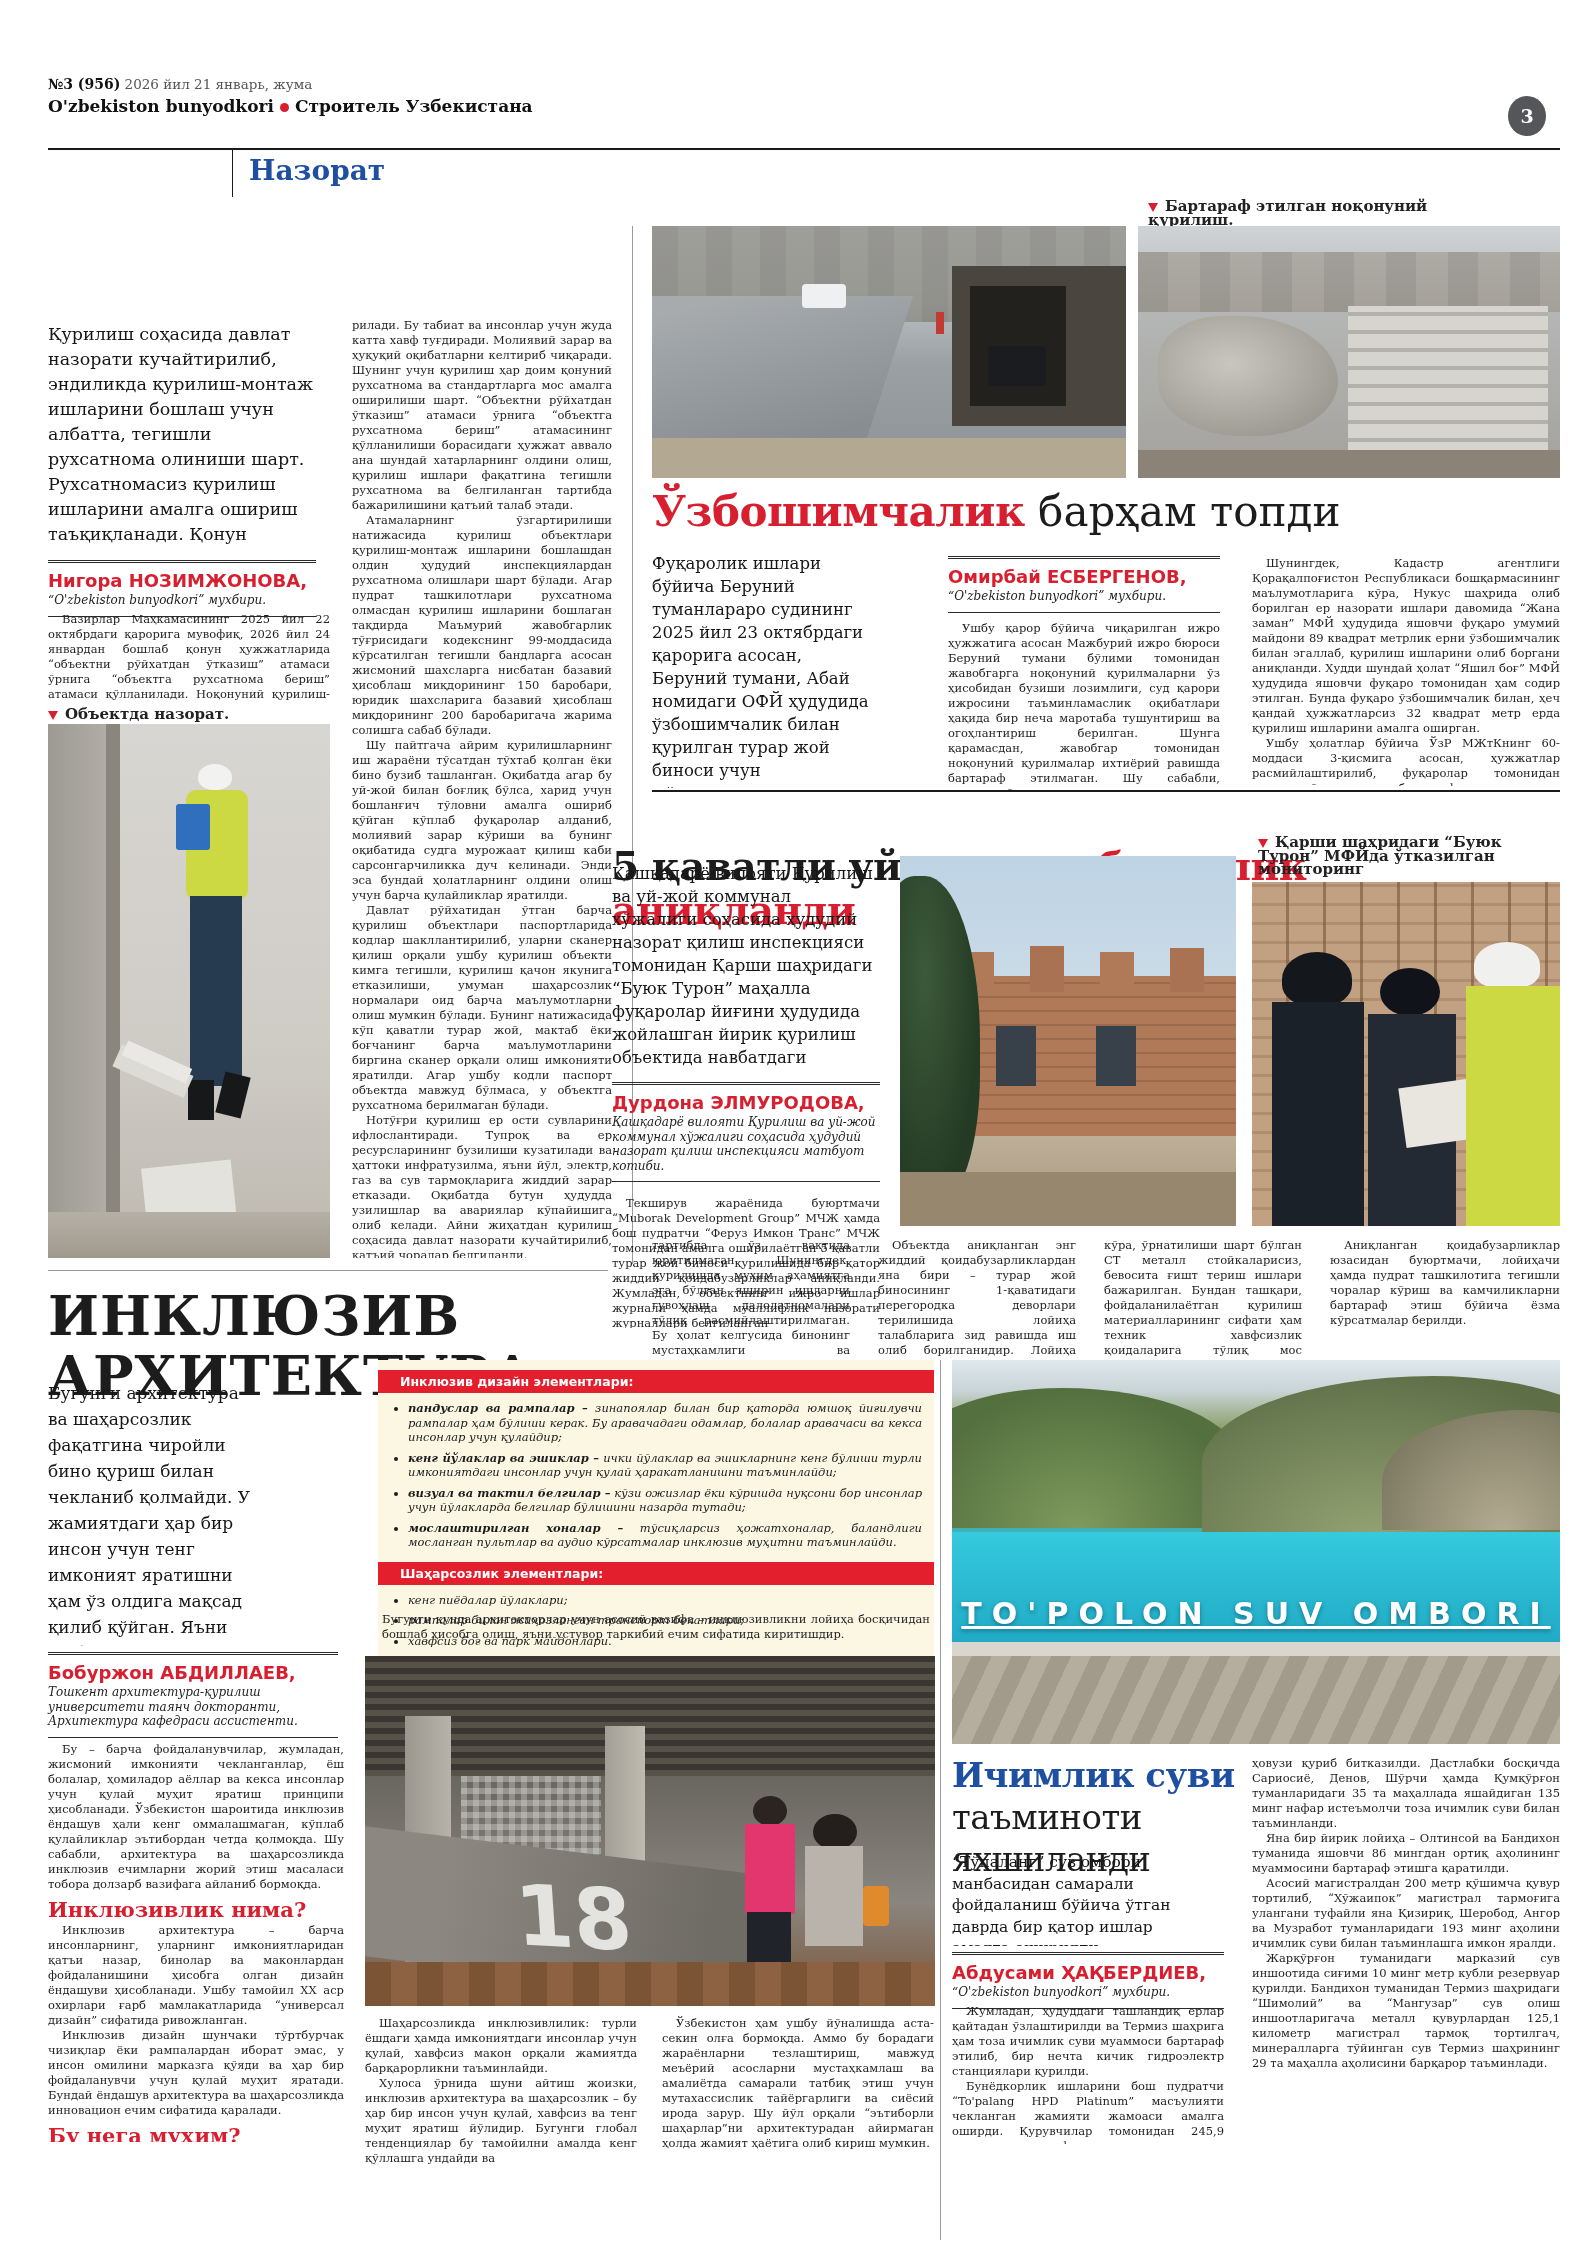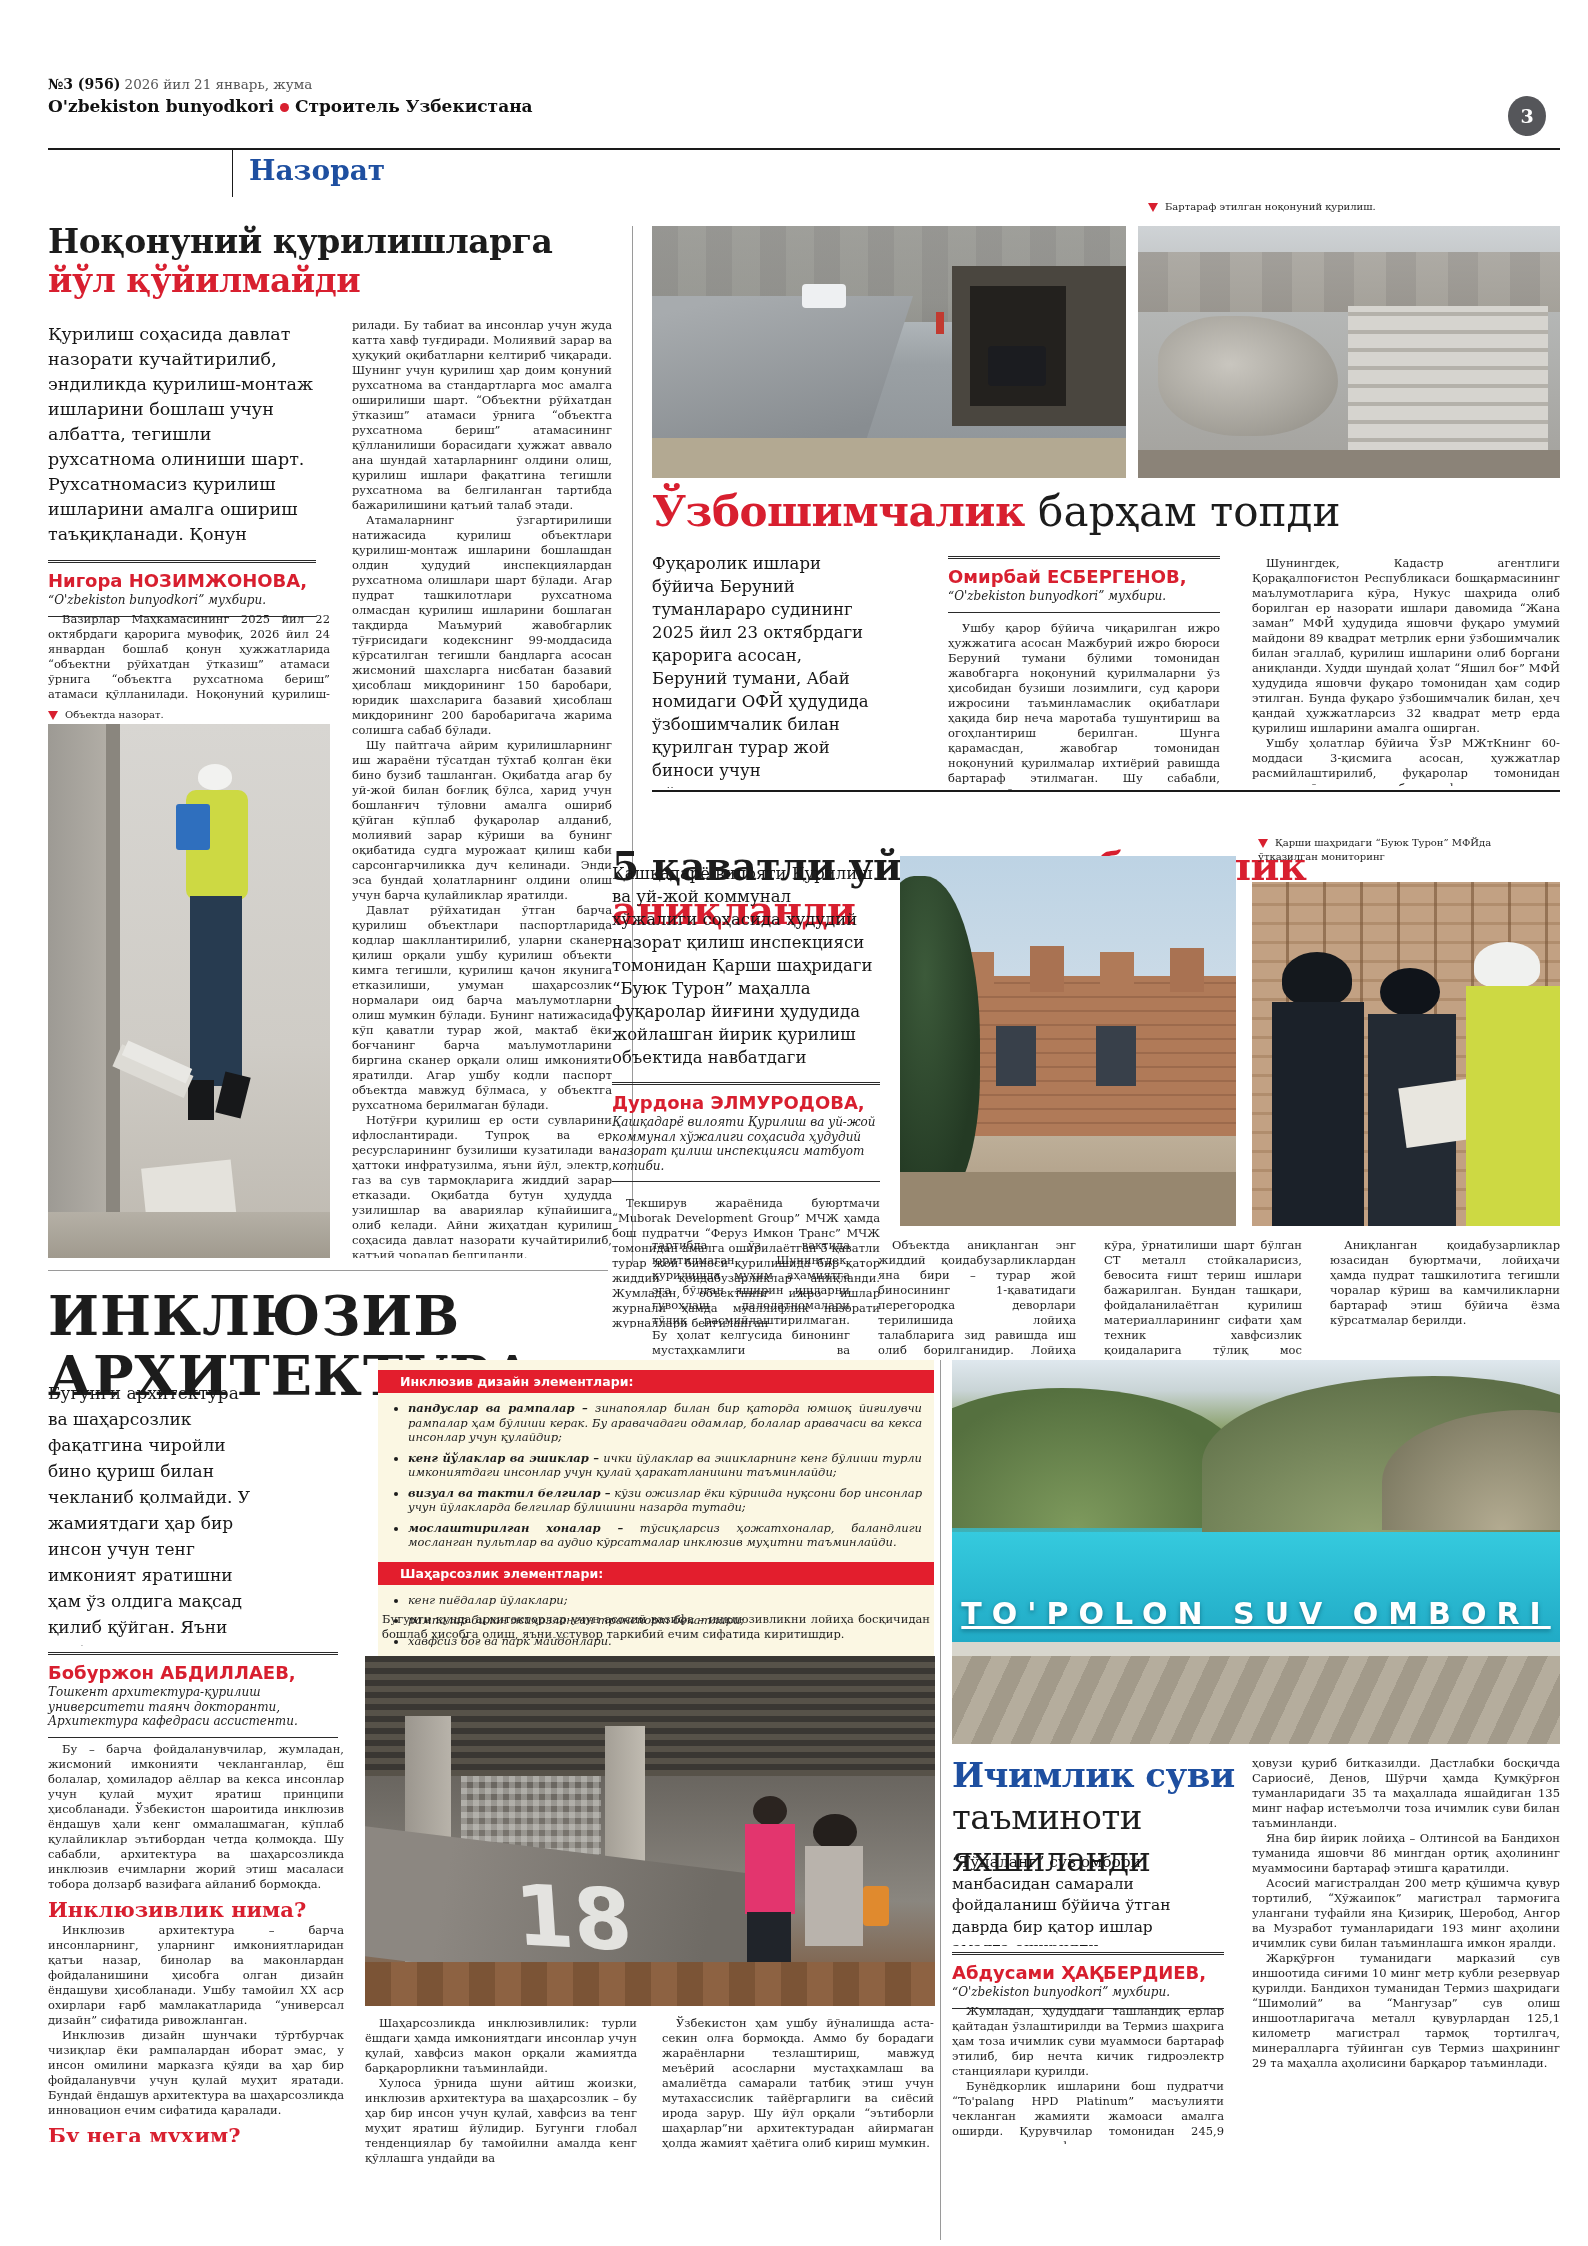--- a/index.html
+++ b/index.html
@@ -25,21 +25,21 @@
   .red{color:#d81f2f;}
   .blue{color:#1e4fa0;}
   .lead{font-size:17.5px;line-height:25px;color:#161616;}
   .lead-sm{font-size:16.5px;line-height:23px;color:#161616;}
   .body-text{font-size:11.5px;line-height:15px;text-align:justify;color:#1f1f1f;overflow:hidden;}
   .body-text p{margin:0;text-indent:14px;}
   .body-text p.noind{text-indent:0;}
   .byline{border-top:3px double #2a2a2a;border-bottom:1px solid #2a2a2a;padding:7px 0 8px;}
   .byline .name{font-family:"DejaVu Sans",sans-serif;font-size:18px;font-weight:bold;color:#d81f2f;display:block;}
   .byline .role{font-style:italic;font-size:12px;line-height:14.5px;color:#222;display:block;margin-top:2px;}
-  .caption{font-size:10px;line-height:13.5px;color:#222;}
+  .caption{font-size:15px;line-height:13.5px;color:#222;font-weight:bold;}
   .tri{display:inline-block;width:0;height:0;border-left:5.5px solid transparent;border-right:5.5px solid transparent;
        border-top:9px solid #d81f2f;margin-right:7px;vertical-align:middle;}
   
   .photo{overflow:hidden;background:#ccc;}
   .photo *{position:absolute;}
   
   .ybox{background:#fbf7e3;padding:10px 12px 8px;box-sizing:border-box;}
   .ybar{background:#e31e2d;color:#fff;font-family:"DejaVu Sans",sans-serif;font-size:12.5px;font-weight:bold;
         padding:4px 10px 4px 22px;margin:0 -12px;}
   .ybox ul{margin:8px 0 12px;padding-left:18px;}
@@ -56,24 +56,20 @@
   <div class="abs paper-name"><span>O'zbekiston bunyodkori</span><span class="dot"></span><span>Строитель Узбекистана</span></div>
   <div class="abs header-rule"></div>
   <div class="abs section-wrap"><span class="section-label">Назорат</span></div>
   <div class="abs page-circle">3</div>
 
   <div class="abs vdiv" style="left:632px;top:226px;height:1038px;"></div>
   <div class="abs hdiv" style="left:652px;top:790px;width:908px;"></div>
   <div class="abs hdiv-thin" style="left:48px;top:1270px;width:560px;"></div>
   <div class="abs vdiv" style="left:940px;top:1360px;height:880px;"></div>
 
-  <div class="abs headline" style="left:48px;top:222px;width:570px;font-size:33px;line-height:39px;">
-    <span>Ноқонуний қурилишларга</span><br>
-    <span class="red">йўл қўйилмайди</span>
-  </div>
   <div class="abs lead" style="left:48px;top:322px;width:270px;height:228px;overflow:hidden;">Қурилиш соҳасида давлат назорати кучайтирилиб, эндиликда қурилиш-монтаж ишларини бошлаш учун албатта, тегишли рухсатнома олиниши шарт. Рухсатномасиз қурилиш ишларини амалга ошириш таъқиқланади. Қонун талабларига риоя этилмаса, хуқуқбузар шахслар жавобгарликка тортилади.</div>
   <div class="abs byline" style="left:48px;top:560px;width:268px;">
     <span class="name">Нигора НОЗИМЖОНОВА,</span>
     <span class="role">“O'zbekiston bunyodkori” мухбири.</span>
   </div>
   <div class="abs body-text" style="left:48px;top:612px;width:282px;height:92px;">
     <p>Вазирлар Маҳкамасининг 2025 йил 22 октябрдаги қарорига мувофиқ, 2026 йил 24 январдан бошлаб қонун ҳужжатларида “объектни рўйхатдан ўтказиш” атамаси ўрнига “объектга рухсатнома бериш” атамаси қўлланилади. Ноқонуний қурилиш-монтаж ишлари кўпинча атроф-муҳитни инобатга олмасдан амалга оши-</p>
   </div>
   <div class="abs caption" style="left:48px;top:708px;width:260px;"><span class="tri"></span><span>Объектда назорат.</span></div>
 

